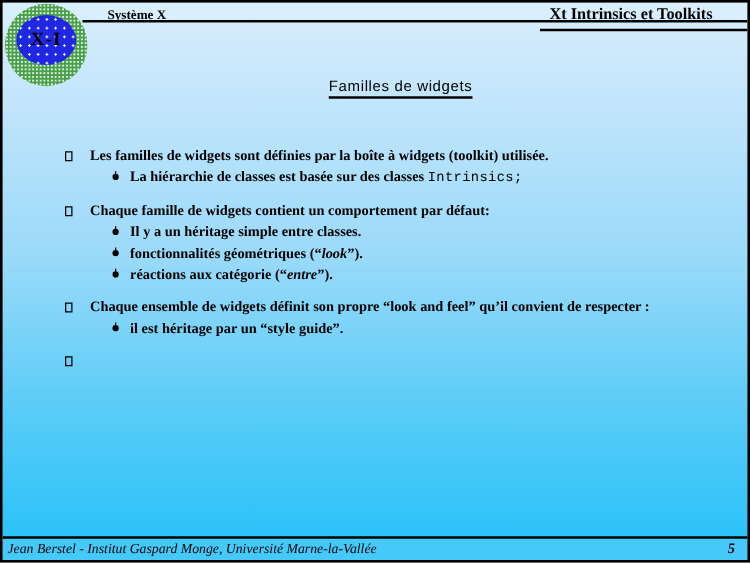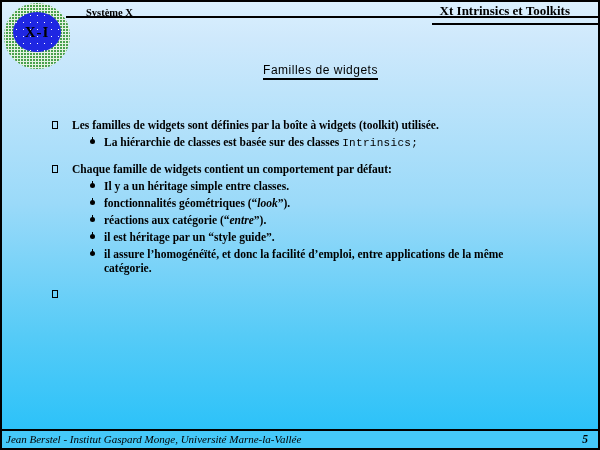--- a/index.html
+++ b/index.html
@@ -131,27 +131,27 @@
         <span class="txt"><span class="norm">Il y a un héritage simple entre classes.</span></span>
       </div>
       <div class="row l2">
         <span class="ball"></span>
         <span class="txt"><span class="norm">fonctionnalités géométriques (“</span><span class="ital">look</span><span class="norm">”).</span></span>
       </div>
       <div class="row l2">
         <span class="ball"></span>
         <span class="txt"><span class="norm">réactions aux catégorie  (“</span><span class="ital">entre</span><span class="norm">”).</span></span>
       </div>
+      <div class="row l1">
+        <span class="sq"></span>
+        <span class="txt"><span class="norm">Chaque ensemble de widgets définit son propre “look and feel” qu’il convient de respecter :</span></span>
+      </div>
       <div class="row l2">
         <span class="ball"></span>
         <span class="txt"><span class="norm">il est héritage par un “style guide”.</span></span>
-      </div>
-      <div class="row l2">
-        <span class="ball"></span>
-        <span class="txt"><span class="norm">il assure l’homogénéïté, et donc la facilité d’emploi, entre applications de la même catégorie.</span></span>
       </div>
       <div class="row l1">
         <span class="sq"></span>
       </div>
     </div>
 
   <div class="ftr-rule"></div>
   <div class="ftr-band"></div>
   <span class="ftr-left">Jean Berstel  -   Institut Gaspard Monge, Université Marne-la-Vallée</span>
   <span class="ftr-page">5</span>

